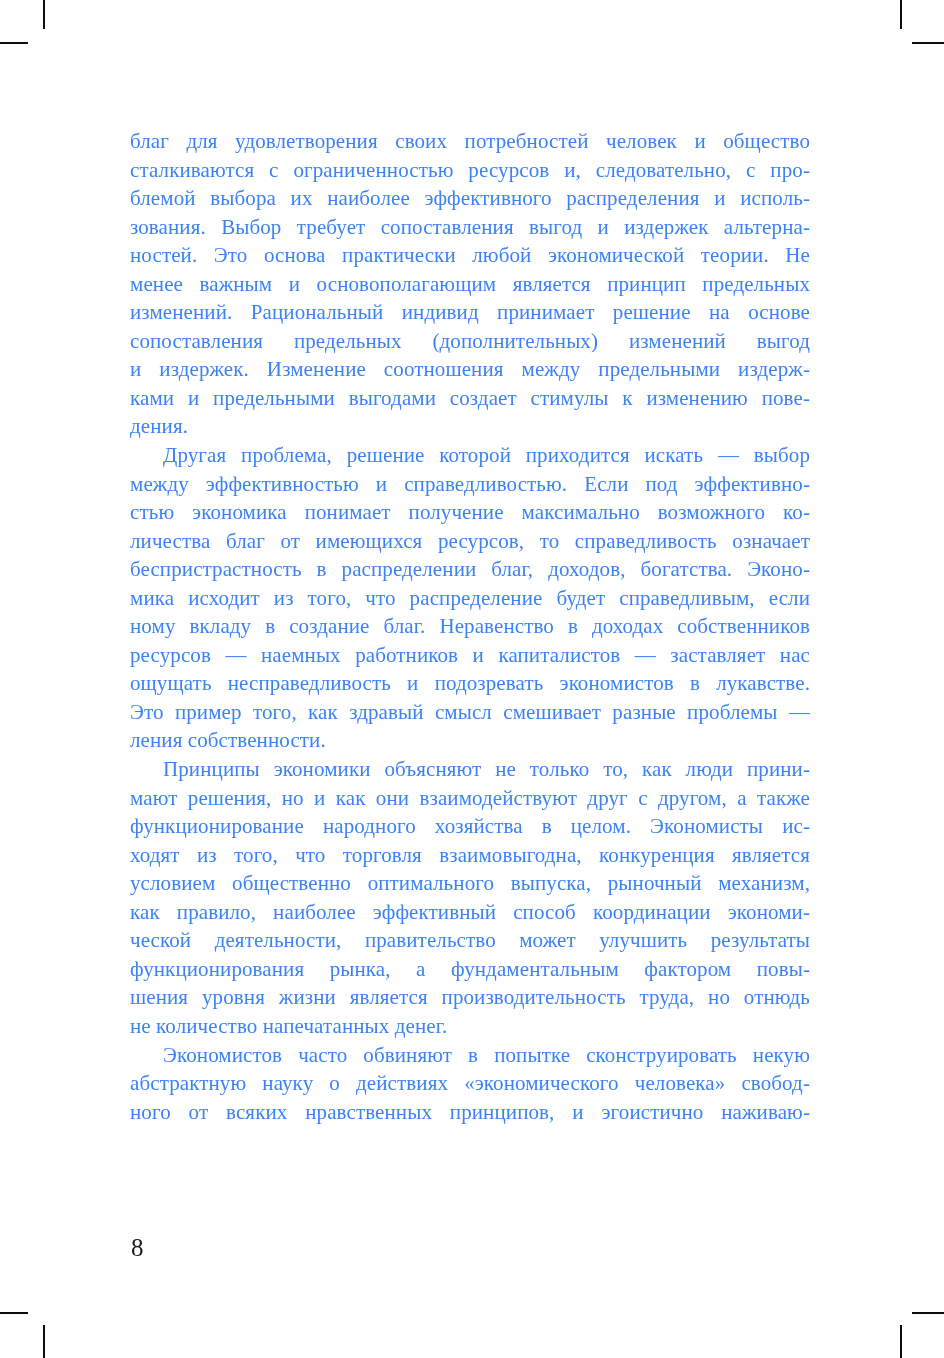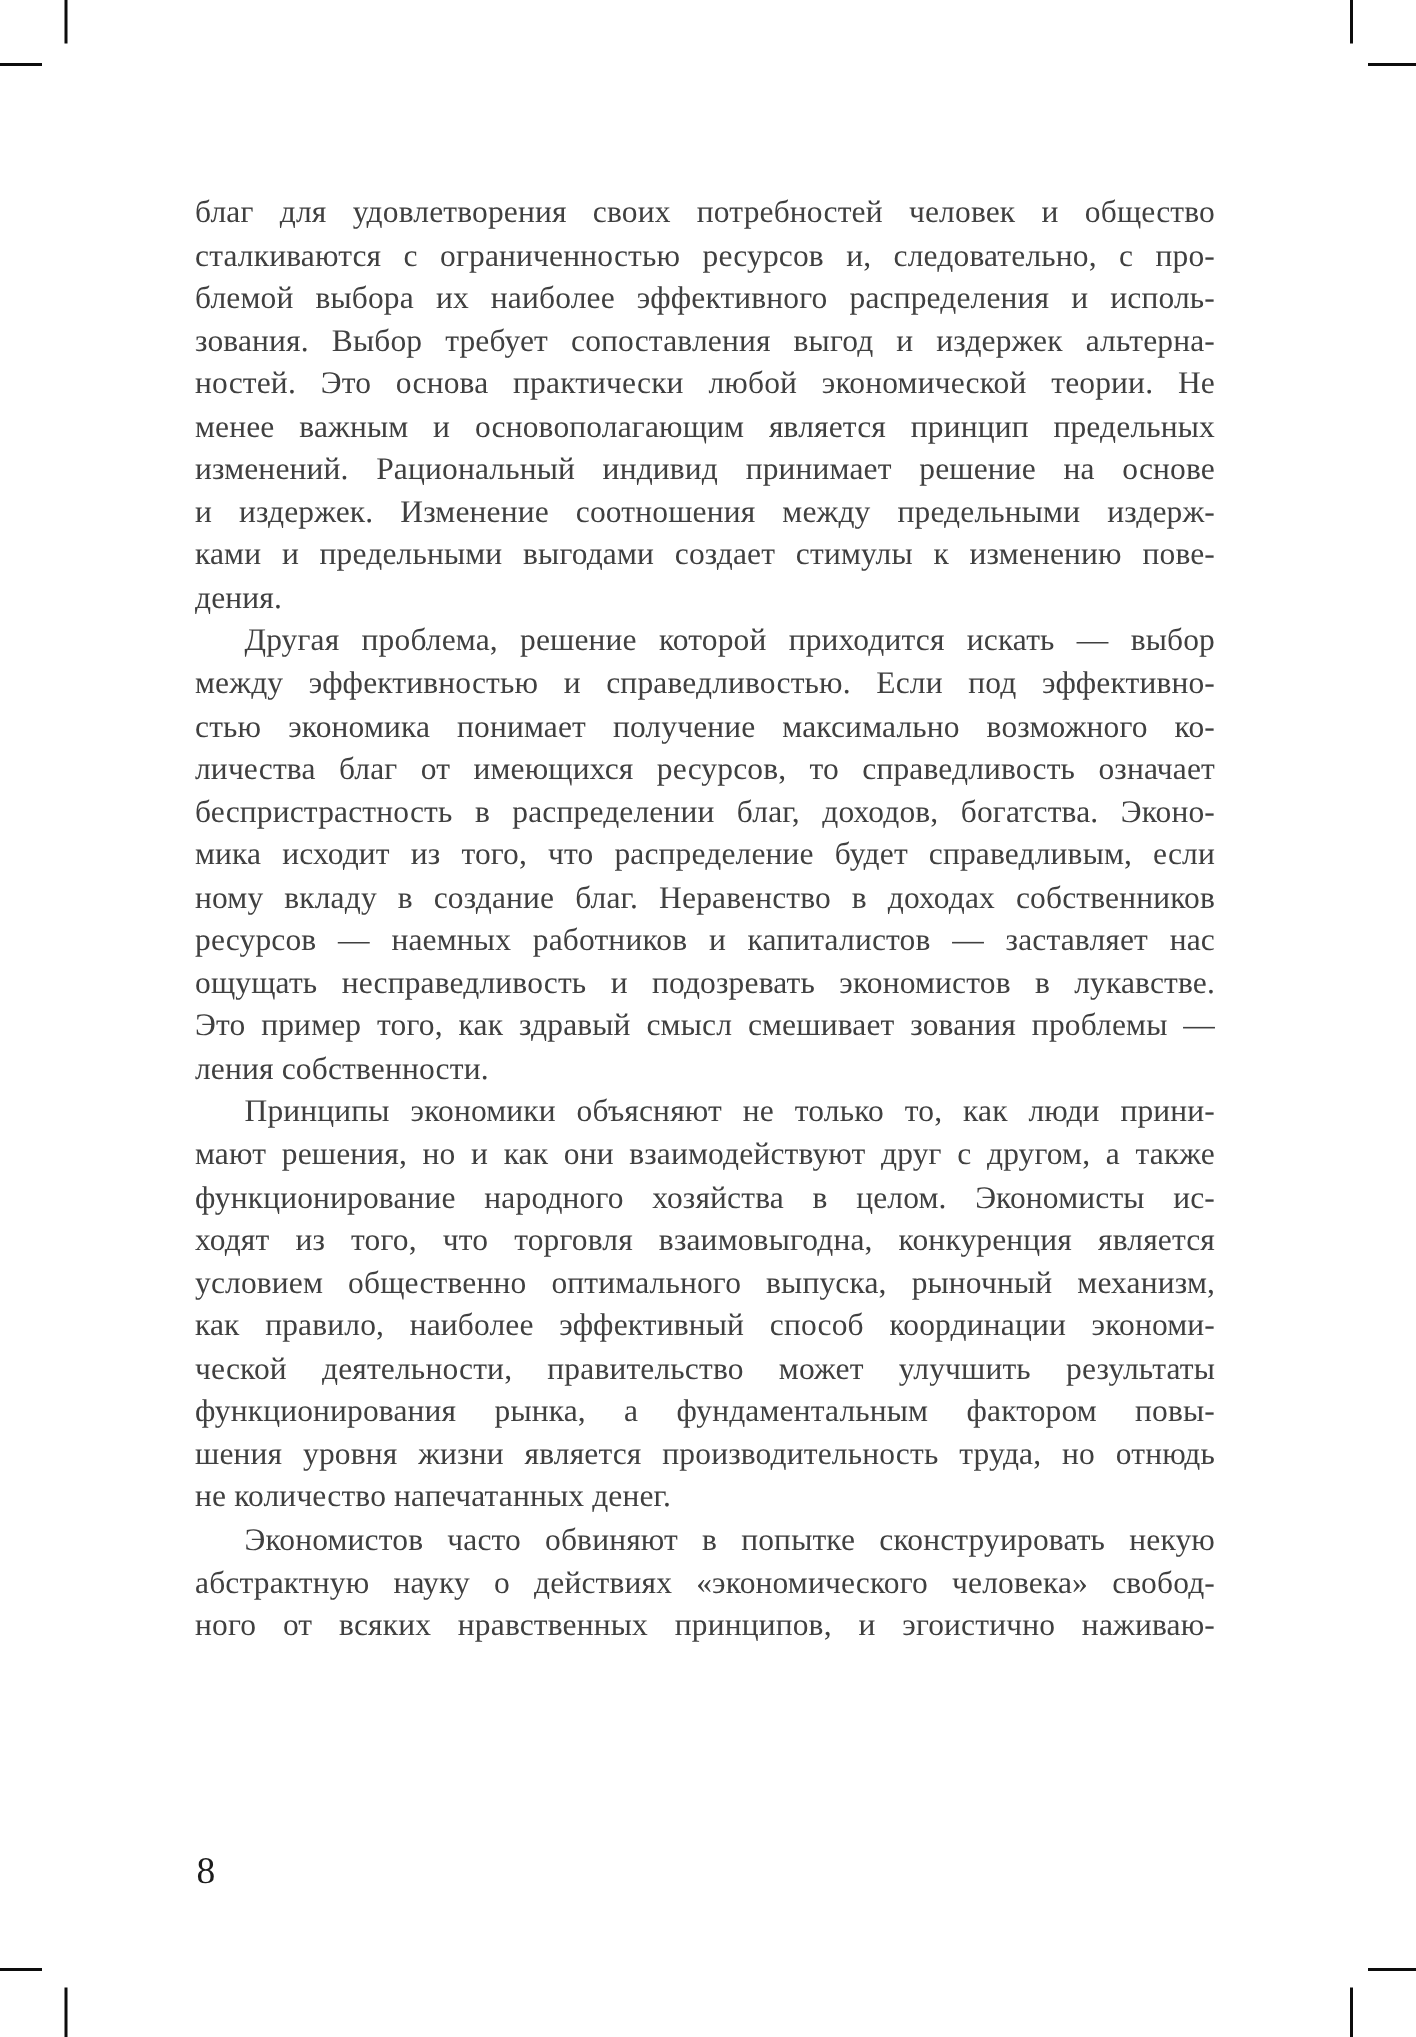--- a/index.html
+++ b/index.html
@@ -19,21 +19,21 @@
   #cm-bl-h { left: 0;     top: 1312px;  width: 28px; height: 2px;  }
   #cm-bl-v { left: 43px;  top: 1325px;  width: 2px;  height: 33px; }
   #cm-br-h { left: 912px; top: 1312px;  width: 32px; height: 2px;  }
   #cm-br-v { left: 900px; top: 1325px;  width: 2px;  height: 33px; }
 
   .text-column {
     position: absolute;
     left: 130px;
     top: 127px;
     width: 680px;
-    color: #404040;
+    color: #3b82f6;
   }
   .paragraph { margin: 0; padding: 0; }
   .line {
     font-size: 21px;
     line-height: 28.55px;
     text-align: justify;
     text-align-last: justify;
     letter-spacing: 0.1px;
   }
   .line.last { text-align-last: left; }
@@ -65,35 +65,36 @@
 
   <main class="text-column">
     <div class="paragraph">
         <div class="line first">благ для удовлетворения своих потребностей человек и общество</div>
         <div class="line">сталкиваются с ограниченностью ресурсов и, следовательно, с про-</div>
         <div class="line">блемой выбора их наиболее эффективного распределения и исполь-</div>
         <div class="line">зования. Выбор требует сопоставления выгод и издержек альтерна-</div>
         <div class="line">ностей. Это основа практически любой экономической теории. Не</div>
         <div class="line">менее важным и основополагающим является принцип предельных</div>
         <div class="line">изменений. Рациональный индивид принимает решение на основе</div>
+        <div class="line">сопоставления предельных (дополнительных) изменений выгод</div>
         <div class="line">и издержек. Изменение соотношения между предельными издерж-</div>
         <div class="line">ками и предельными выгодами создает стимулы к изменению пове-</div>
         <div class="line last">дения.</div>
       </div>
     <div class="paragraph indented">
         <div class="line first">Другая проблема, решение которой приходится искать — выбор</div>
         <div class="line">между эффективностью и справедливостью. Если под эффективно-</div>
         <div class="line">стью экономика понимает получение максимально возможного ко-</div>
         <div class="line">личества благ от имеющихся ресурсов, то справедливость означает</div>
         <div class="line">беспристрастность в распределении благ, доходов, богатства. Эконо-</div>
         <div class="line">мика исходит из того, что распределение будет справедливым, если</div>
         <div class="line">ному вкладу в создание благ. Неравенство в доходах собственников</div>
         <div class="line">ресурсов — наемных работников и капиталистов — заставляет нас</div>
         <div class="line">ощущать несправедливость и подозревать экономистов в лукавстве.</div>
-        <div class="line">Это пример того, как здравый смысл смешивает зования проблемы —</div>
+        <div class="line">Это пример того, как здравый смысл смешивает разные проблемы —</div>
         <div class="line last">ления собственности.</div>
       </div>
     <div class="paragraph indented">
         <div class="line first">Принципы экономики объясняют не только то, как люди прини-</div>
         <div class="line">мают решения, но и как они взаимодействуют друг с другом, а также</div>
         <div class="line">функционирование народного хозяйства в целом. Экономисты ис-</div>
         <div class="line">ходят из того, что торговля взаимовыгодна, конкуренция является</div>
         <div class="line">условием общественно оптимального выпуска, рыночный механизм,</div>
         <div class="line">как правило, наиболее эффективный способ координации экономи-</div>
         <div class="line">ческой деятельности, правительство может улучшить результаты</div>

